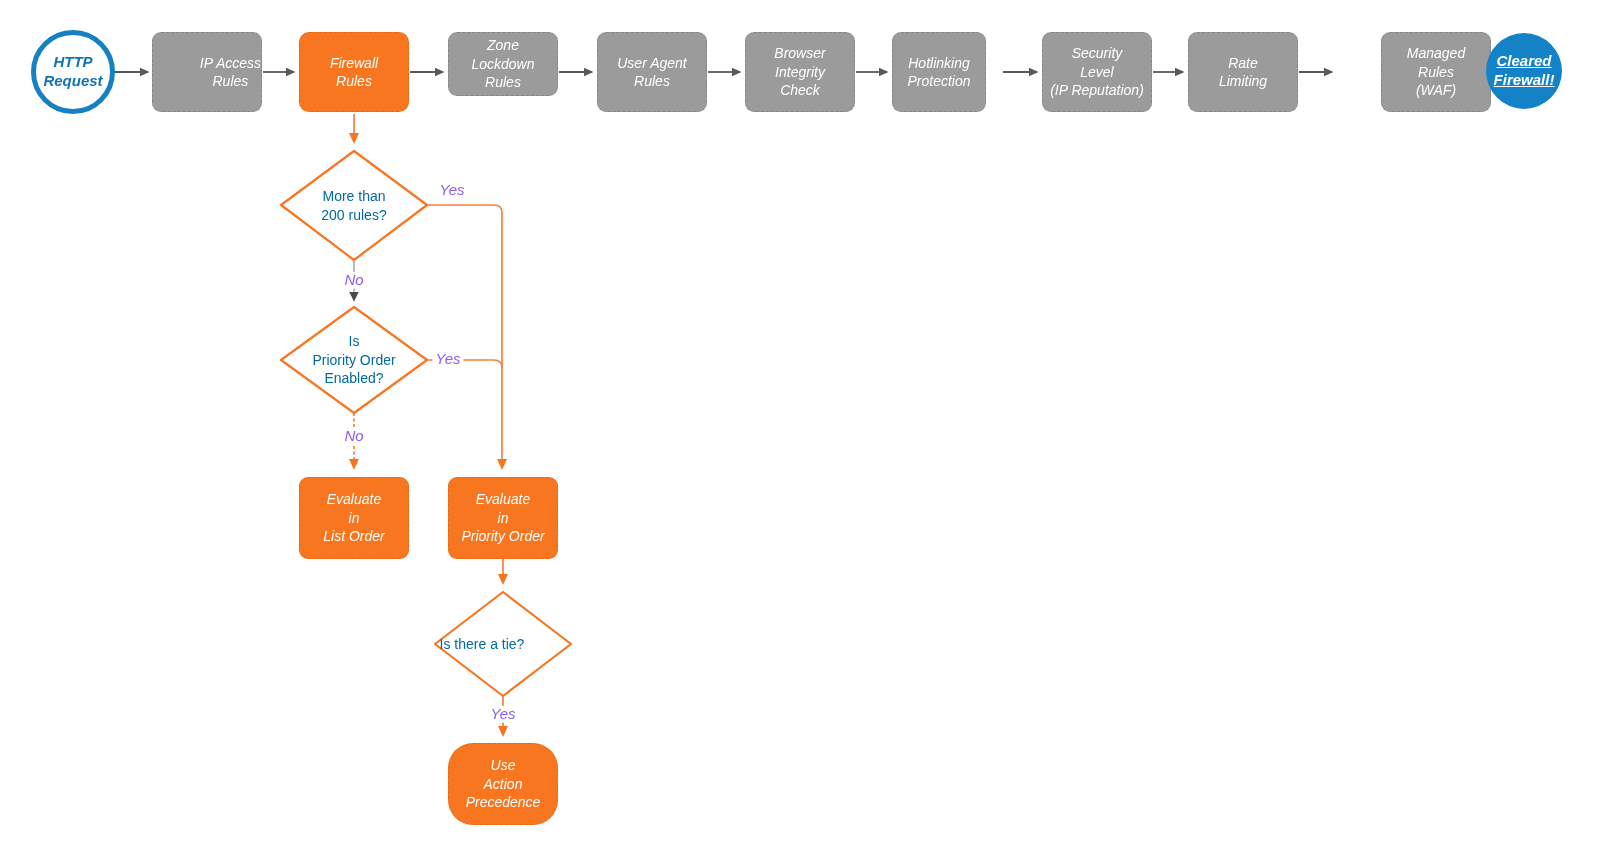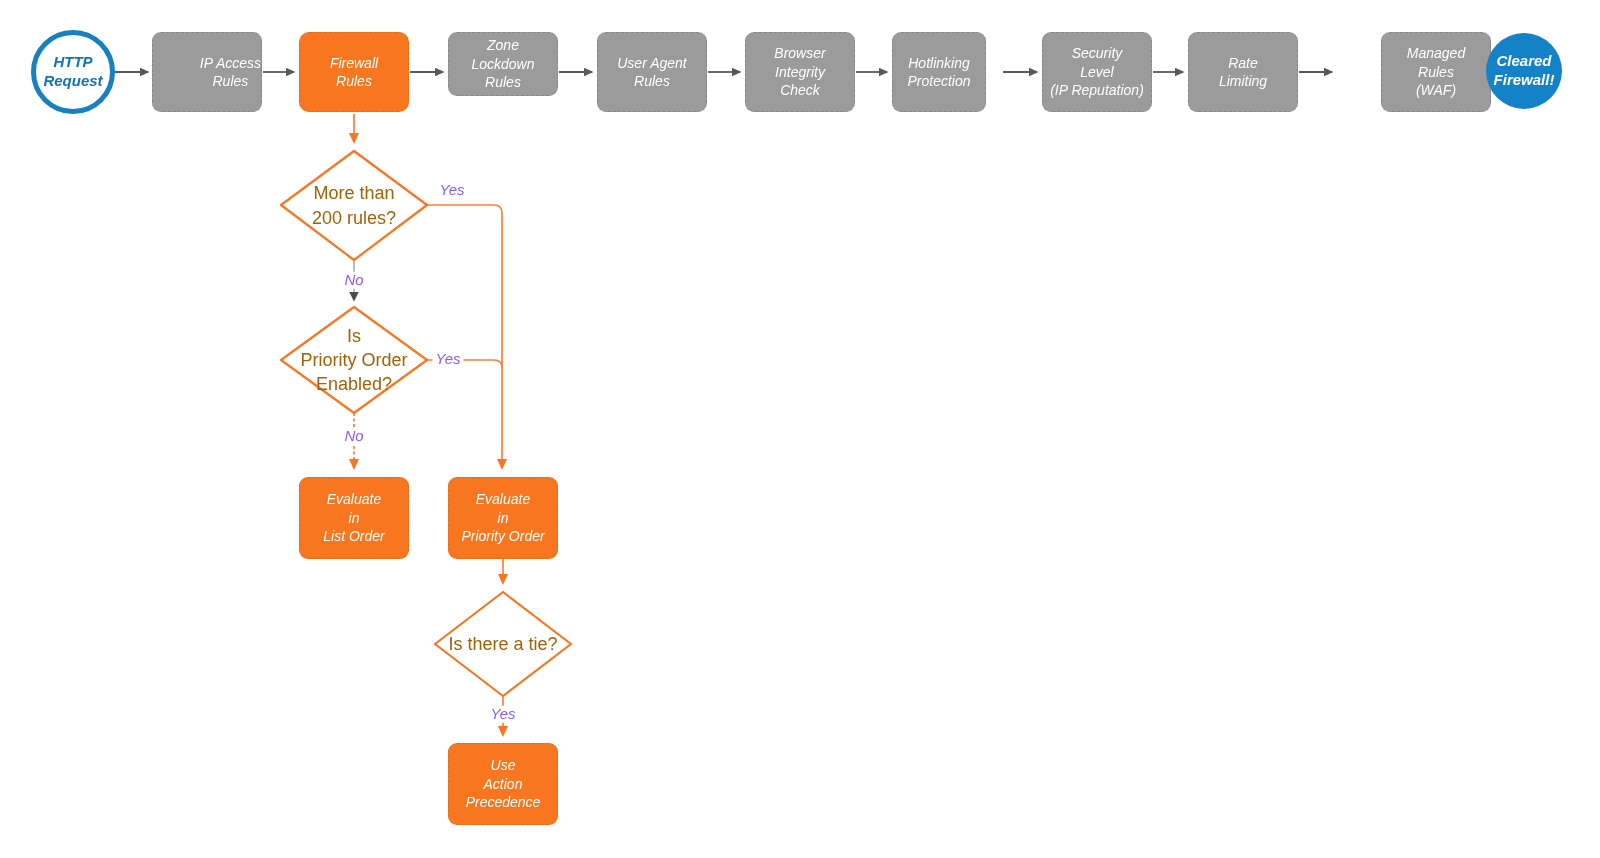--- a/index.html
+++ b/index.html
@@ -23,21 +23,21 @@
   .box-label{
     color:#ffffff;font-style:italic;font-size:14px;line-height:1.32;
     text-align:center;white-space:pre-line;
   }
   .circle-label{
     font-weight:bold;font-style:italic;font-size:15px;line-height:1.25;
     text-align:center;white-space:pre-line;
   }
   .diamond-label{
     position:absolute;display:flex;align-items:center;justify-content:center;
-    color:#a16207;font-size:18px;line-height:1.35;text-align:center;white-space:pre-line;
+    color:#0369a1;font-size:14px;line-height:1.35;text-align:center;white-space:pre-line;
   }
   .edge-label{
     position:absolute;transform:translate(-50%,-50%);
     font-style:italic;font-size:15px;color:#8b5cf6;background:#ffffff;padding:0 3px;
     line-height:1.1;
   }
 </style>
 </head>
 <body>
 
@@ -126,43 +126,43 @@
     <span class="box-label">Security
 Level
 (IP Reputation)</span>
   </div>
   <div class="node-box gray" style="left:1337px;top:32px;width:110px;height:80px;margin-left:44px;">
     <span class="box-label">Managed
 Rules
 (WAF)</span>
   </div>
 
-  <div class="node-circle filled" style="left:1486px;top:33px;width:76px;height:76px;">
+  <div class="node-circle filled" style="left:1486px;top:33px;width:76px;height:76px;text-decoration:underline;">
     <span class="circle-label">Cleared
 Firewall!</span>
   </div>
 
   <div class="diamond-label" style="left:281px;top:151px;width:146px;height:109px;">More than
 200 rules?</div>
   <div class="diamond-label" style="left:281px;top:307px;width:146px;height:106px;">Is
 Priority Order
 Enabled?</div>
-  <div class="diamond-label" style="left:435px;top:592px;width:136px;height:104px;">Is there a tie?</div>
+  <div class="diamond-label" style="left:414px;top:592px;width:136px;height:104px;">Is there a tie?</div>
 
   <div class="node-box orange" style="left:299px;top:477px;width:110px;height:82px;">
     <span class="box-label">Evaluate
 in
 List Order</span>
   </div>
   <div class="node-box orange" style="left:448px;top:477px;width:110px;height:82px;">
     <span class="box-label">Evaluate
 in
 Priority Order</span>
   </div>
-  <div class="node-box orange" style="left:448px;top:743px;width:110px;height:82px;">
+  <div class="node-box orange" style="left:448px;top:743px;width:110px;height:82px;border-radius:25px;">
     <span class="box-label">Use
 Action
 Precedence</span>
   </div>
 
   <div class="edge-label" style="left:452px;top:190px;">Yes</div>
   <div class="edge-label" style="left:354px;top:280px;">No</div>
   <div class="edge-label" style="left:448px;top:359px;">Yes</div>
   <div class="edge-label" style="left:354px;top:436px;">No</div>
   <div class="edge-label" style="left:503px;top:714px;">Yes</div>

